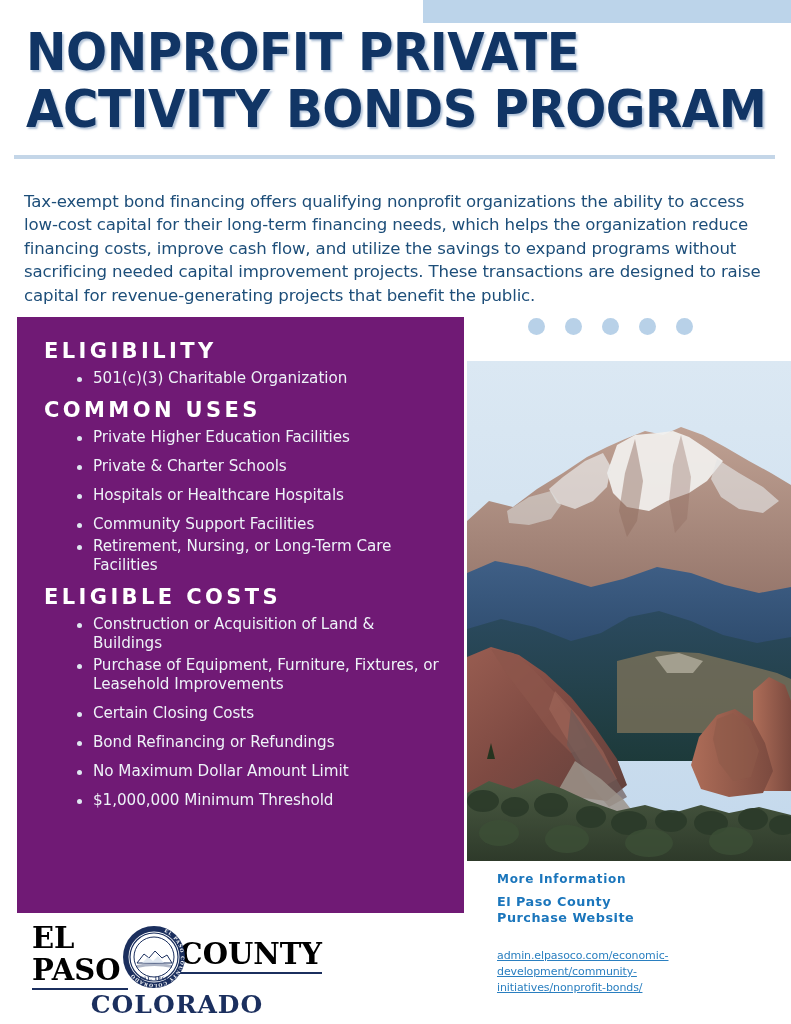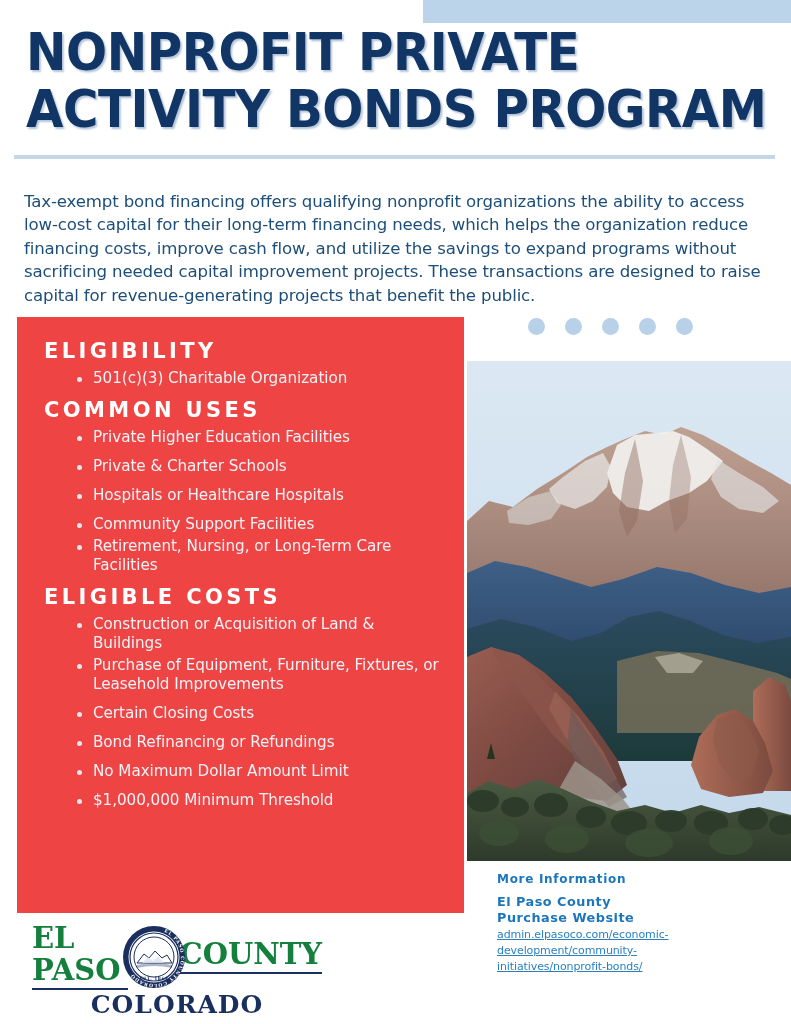--- a/index.html
+++ b/index.html
@@ -94,21 +94,21 @@
   }
   .photo svg { display: block; }
 
   
   .panel {
     position: absolute;
     left: 17px;
     top: 317px;
     width: 447px;
     height: 596px;
-    background: #ef4444;
+    background: #701a75;
     box-sizing: border-box;
     padding: 22px 18px 0 16px;
   }
   .sect-head {
     font-family: "DejaVu Sans", sans-serif;
     font-weight: bold;
     font-size: 21px;
     letter-spacing: 3.4px;
     color: #ffffff;
     margin: 0 0 6px 11px;
@@ -158,21 +158,21 @@
     color: #1b76bc;
     margin: 0 0 8px 0;
   }
   .more-sub {
     font-family: "DejaVu Sans", sans-serif;
     font-weight: bold;
     font-size: 12.8px;
     line-height: 15.5px;
     letter-spacing: 0.5px;
     color: #1b76bc;
-    margin: 0 0 2px 0;
+    margin: 0 0 23px 0;
   }
   .more-link {
     font-family: "DejaVu Sans", sans-serif;
     font-size: 11px;
     line-height: 16px;
     color: #2a7fc0;
     text-decoration: underline;
     letter-spacing: -0.1px;
     display: block;
     width: 225px;
@@ -201,21 +201,21 @@
     position: relative;
     height: 48px;
     display: flex;
     align-items: center;
     justify-content: center;
   }
   .logo-word {
     font-family: "DejaVu Serif", serif;
     font-weight: bold;
     font-size: 29px;
-    color: #15803d;
+    color: #000000;
     letter-spacing: 0px;
     border-bottom: 2px solid #1b2f5e;
     padding-bottom: 2px;
     line-height: 32px;
   }
   .logo-seal {
     width: 64px;
     height: 64px;
     margin: 0 -6px;
     flex: 0 0 auto;

